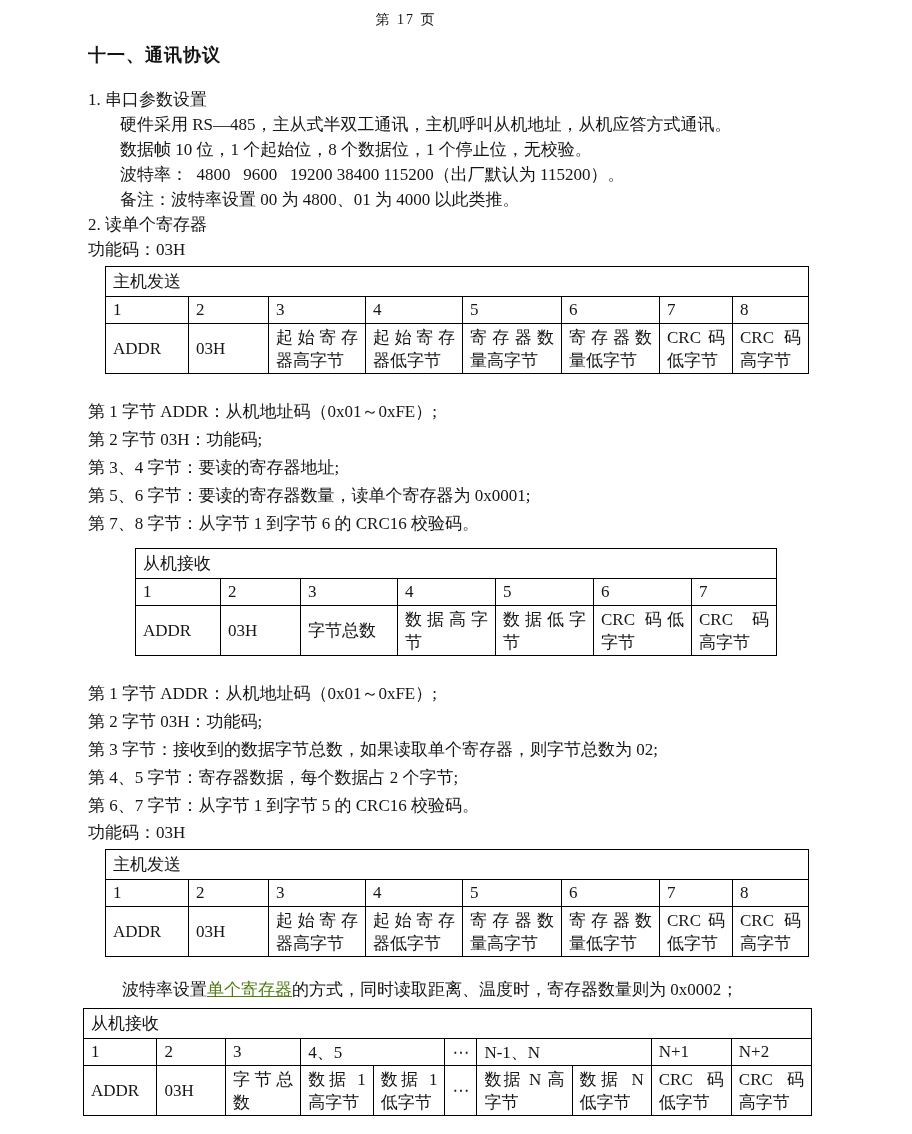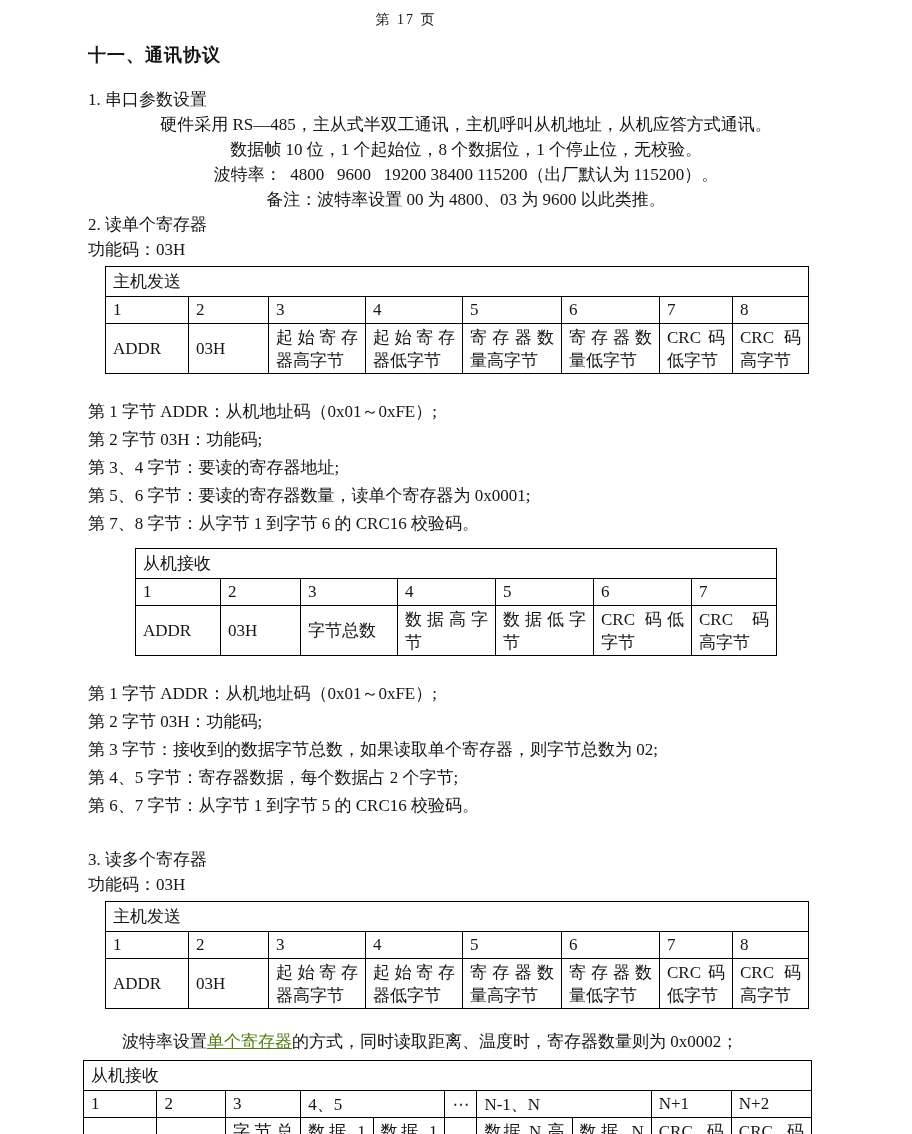--- a/index.html
+++ b/index.html
@@ -18,21 +18,21 @@
     font-size:14px;
     letter-spacing:2px;
   }
   .doc-title{
     margin:14px 0 0 88px;
     font-size:18px;
     font-weight:bold;
     letter-spacing:1px;
   }
   .sec-head{margin-left:88px;line-height:25px;}
-  .indent-para{margin-left:120px;line-height:25px;white-space:pre-wrap;text-align:center;}
+  .indent-para{margin-left:120px;line-height:25px;white-space:pre-wrap;}
   .note-line{margin-left:88px;line-height:28px;white-space:pre-wrap;}
   .mt20{margin-top:20px;}
   .mt26{margin-top:24px;}
   .mt28{margin-top:27px;}
   .ref-para{margin-left:88px;line-height:25px;text-indent:2em;white-space:pre-wrap;}
   a.doc-link{color:#2b2bd0;text-decoration:underline;cursor:pointer;}
 
   table.tbl{
     border-collapse:collapse;
     table-layout:fixed;
@@ -62,21 +62,21 @@
 <div class="page">
 
   <div class="pagenum">第 17 页</div>
 
   <div class="doc-title">十一、通讯协议</div>
 
   <div class="sec-head mt20">1. 串口参数设置</div>
   <div class="indent-para">硬件采用 RS—485，主从式半双工通讯，主机呼叫从机地址，从机应答方式通讯。</div>
   <div class="indent-para">数据帧 10 位，1 个起始位，8 个数据位，1 个停止位，无校验。</div>
   <div class="indent-para">波特率：  4800   9600   19200 38400 115200（出厂默认为 115200）。</div>
-  <div class="indent-para">备注：波特率设置 00 为 4800、03 为 9600 以此类推。</div>
+  <div class="indent-para">备注：波特率设置 00 为 4800、01 为 4000 以此类推。</div>
 
   <div class="sec-head">2. 读单个寄存器</div>
   <div class="sec-head">功能码：03H</div>
 
   <table class="tbl t1">
     <colgroup>
       <col style="width:83px">
         <col style="width:80px">
         <col style="width:97px">
         <col style="width:97px">
@@ -152,21 +152,20 @@
     </tr>
   </tbody>
     </table>
 
   <div class="note-line mt26">第 1 字节 ADDR：从机地址码（0x01～0xFE）;</div>
   <div class="note-line">第 2 字节 03H：功能码;</div>
   <div class="note-line">第 3 字节：接收到的数据字节总数，如果读取单个寄存器，则字节总数为 02;</div>
   <div class="note-line">第 4、5 字节：寄存器数据，每个数据占 2 个字节;</div>
   <div class="note-line">第 6、7 字节：从字节 1 到字节 5 的 CRC16 校验码。</div>
 
-  <div class="sec-head mt28">3. 读多个寄存器</div>
   <div class="sec-head">功能码：03H</div>
 
   <table class="tbl t3">
     <colgroup>
       <col style="width:83px">
         <col style="width:80px">
         <col style="width:97px">
         <col style="width:97px">
       <col style="width:99px">
         <col style="width:98px">

